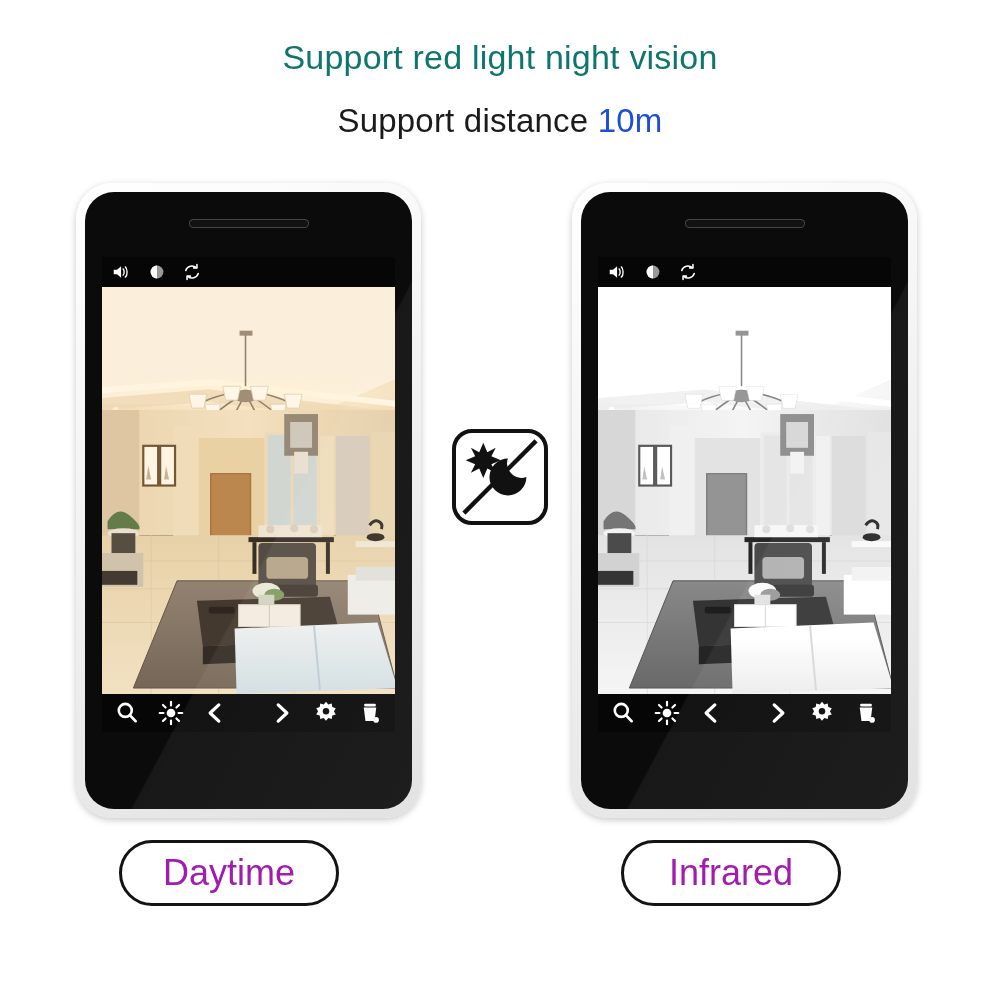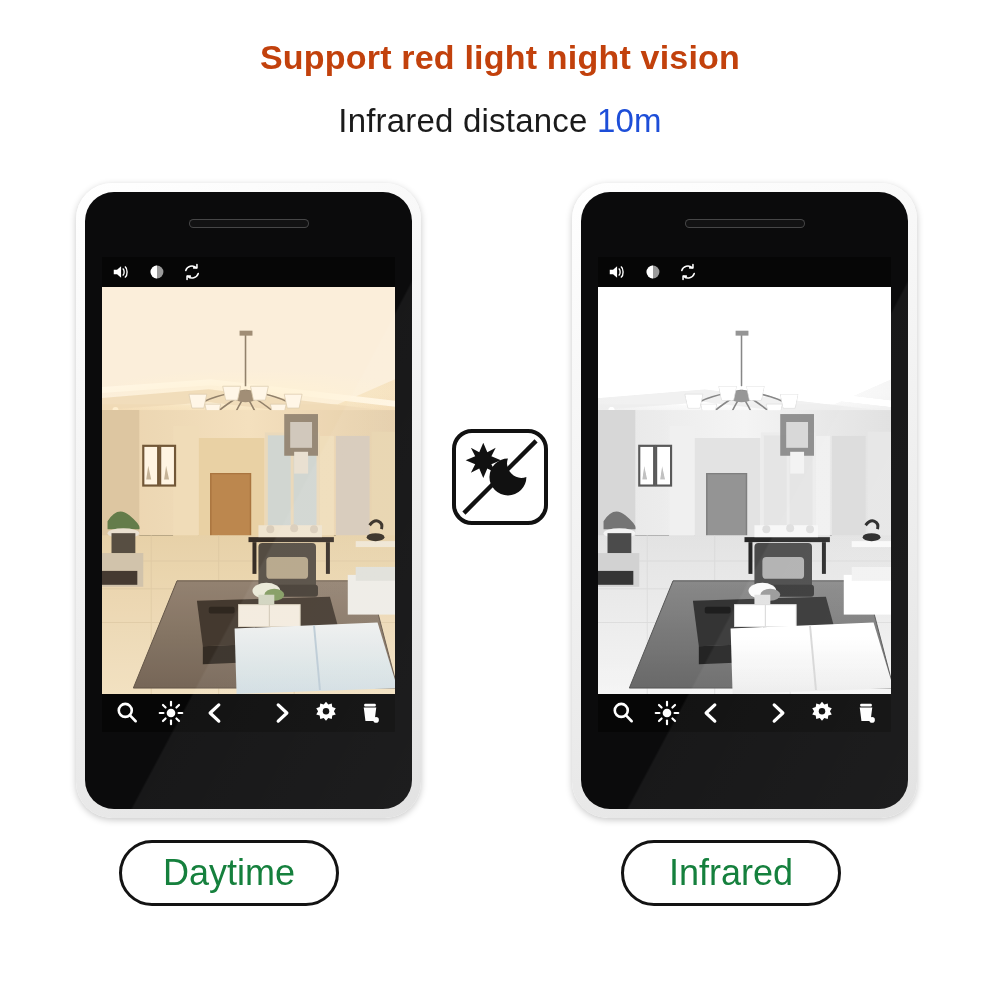--- a/index.html
+++ b/index.html
@@ -9,21 +9,21 @@
     font-family: "Liberation Sans", sans-serif;
     overflow: hidden;
   }
   #stage { position: relative; width: 1000px; height: 1000px; background: #fff; }
 
   
   .headline {
     position: absolute; left: 0; width: 1000px;
     text-align: center; white-space: nowrap;
   }
-  #headline-1 { top: 38px; font-size: 34px; color: #c2410c; letter-spacing: .2px; font-weight: bold; }
+  #headline-1 { top: 38px; font-size: 34px; color: #0f766e; letter-spacing: .2px; }
   #headline-2 { top: 102px; font-size: 33px; color: #1b1b1b; letter-spacing: .2px; }
   #headline-2 .accent { color: #1d4ed8; }
 
   
   .phone {
     position: absolute; top: 183px; width: 345px; height: 635px;
     border-radius: 36px;
     background: linear-gradient(155deg,#ffffff 0%,#f3f3f3 42%,#e2e2e2 100%);
     padding: 9px;
     box-shadow: 0 2px 7px rgba(0,0,0,.22);
@@ -86,33 +86,33 @@
     background: #fff;
   }
   .badge-square svg { display: block; width: 100%; height: 100%; }
   .badge-caption { margin-top: 7px; font-size: 20px; color: #222; line-height: 1.12; }
 
   
   .pill {
     position: absolute; top: 840px; height: 66px; width: 220px;
     border: 3px solid #131313; border-radius: 33px; background: #fff;
     display: flex; align-items: center; justify-content: center;
-    font-size: 36px; color: #15803d;
+    font-size: 36px; color: #a21caf;
   }
   #pill-daytime  { left: 119px; }
   #pill-nighttime{ left: 621px; }
 </style>
 </head>
 <body>
 
 <div id="stage">
 
   <div class="headline" id="headline-1">Support red light night vision</div>
   <div class="headline" id="headline-2">
-    <span>Infrared distance </span><span class="accent">10m</span>
+    <span>Support distance </span><span class="accent">10m</span>
   </div>
 
   <div class="phone" id="phone-daytime">
     <div class="phone-body">
       <div class="earpiece"></div>
 
       <div class="screen">
 
         <div class="toolbar top">
           <span class="tb-ico">

